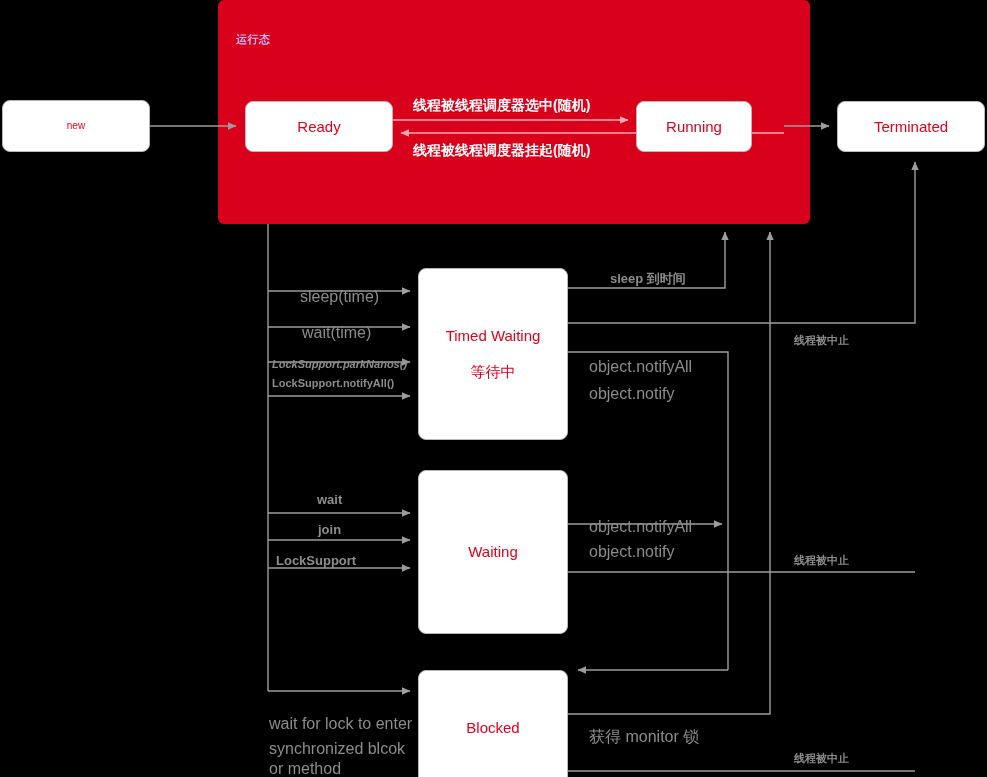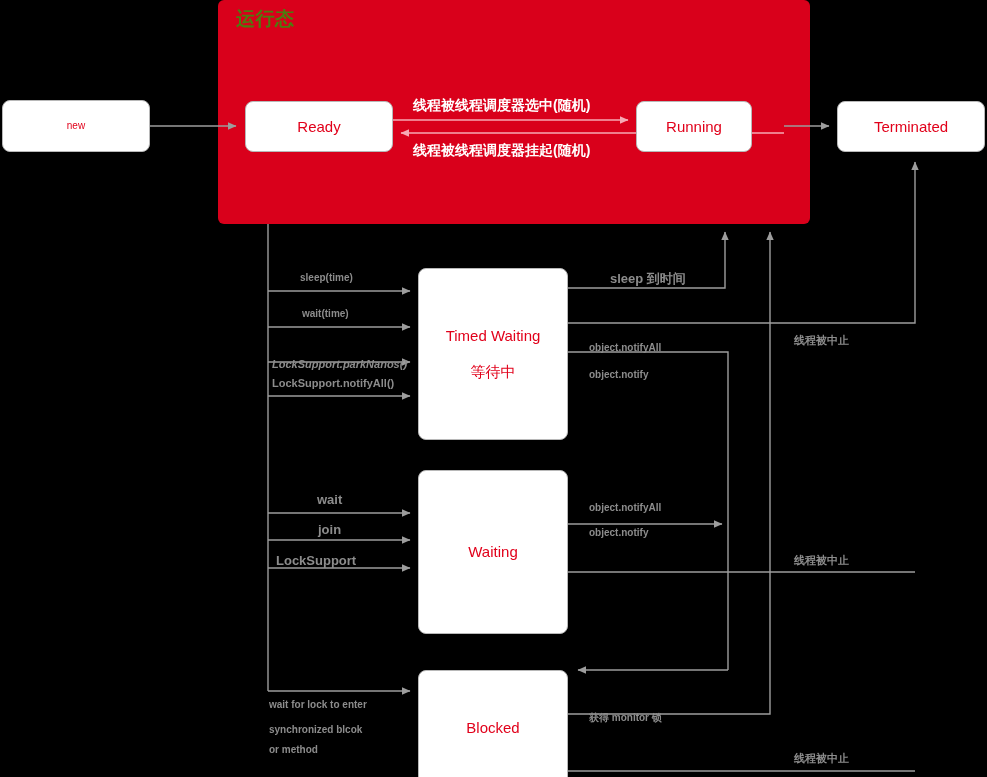--- a/index.html
+++ b/index.html
@@ -15,27 +15,27 @@
   #node-new{left:2px;top:100px;width:148px;height:52px;font-size:10px;}
   #node-ready{left:245px;top:101px;width:148px;height:51px;font-size:15px;}
   #node-running{left:636px;top:101px;width:116px;height:51px;font-size:15px;}
   #node-terminated{left:837px;top:101px;width:148px;height:51px;font-size:15px;}
   #node-timed-waiting{left:418px;top:268px;width:150px;height:172px;font-size:15px;}
   #node-waiting{left:418px;top:470px;width:150px;height:164px;font-size:15px;}
   #node-blocked{left:418px;top:670px;width:150px;height:115px;font-size:15px;}
 
   #runtime-panel{position:absolute;left:218px;top:0;width:592px;height:224px;
                  background:#d9001b;border-radius:6px;}
-  #runtime-title{position:absolute;left:236px;top:6px;color:#4d7c0f;font-size:19px;
+  #runtime-title{position:absolute;left:236px;top:32px;color:#c4b5fd;font-size:11px;
                  font-weight:bold;letter-spacing:.5px;}
 
   .lbl{position:absolute;color:#8c8c8c;font-size:11px;white-space:nowrap;}
   .lbl.w{color:#fff;font-size:14px;font-weight:bold;}
   .lbl.big{font-size:13px;font-weight:bold;}
-  .lbl.mid{font-size:10px;font-weight:bold;}
+  .lbl.mid{font-size:16px;font-weight:normal;margin-top:16px;}
   .lbl.cn{font-size:11px;font-weight:bold;}
 </style>
 </head>
 <body>
 
 <div id="stage">
 
   <div id="runtime-panel"></div>
   <div id="runtime-title">运行态</div>
 

